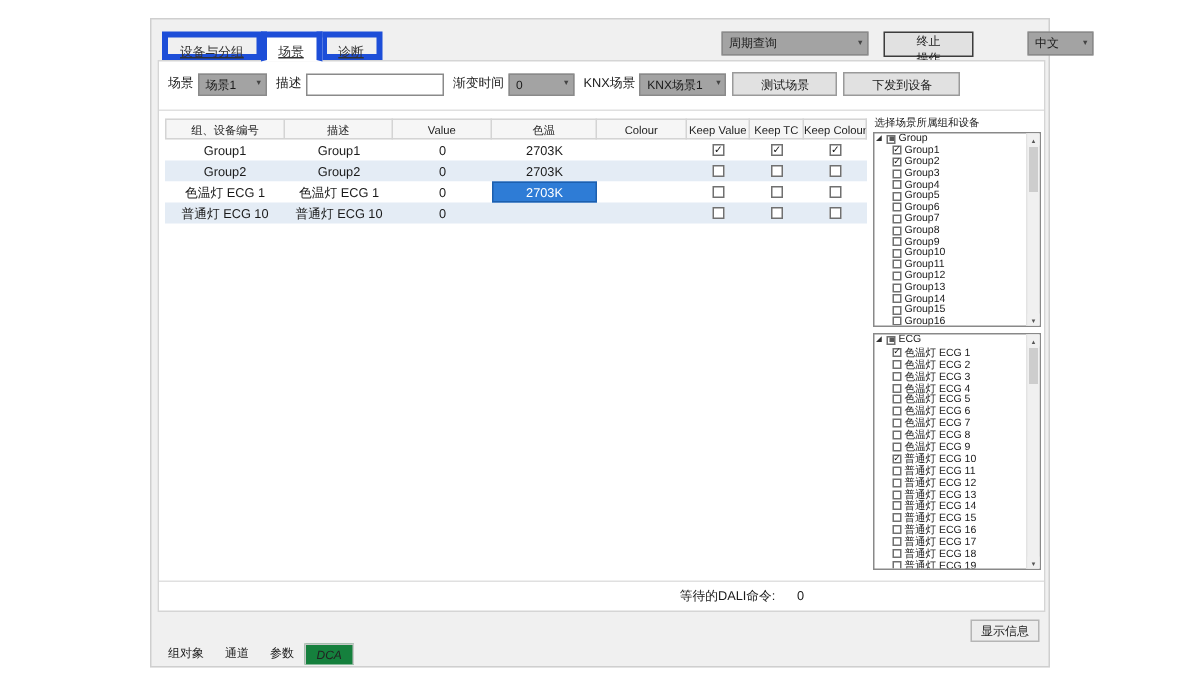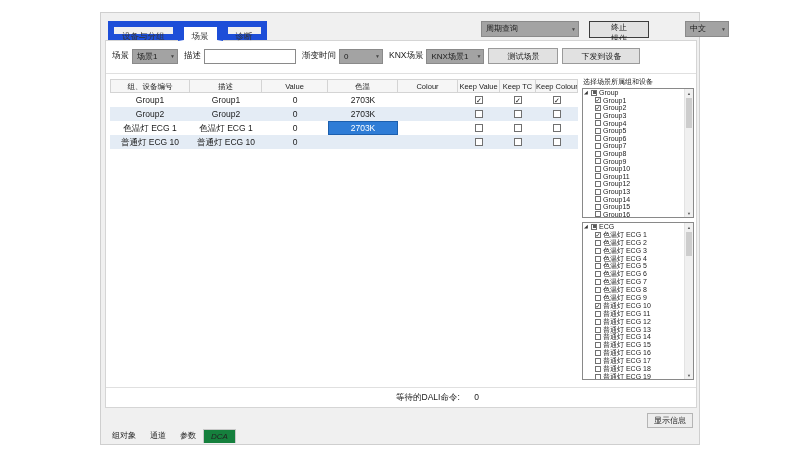--- a/index.html
+++ b/index.html
@@ -1,20 +1,20 @@
 <!DOCTYPE html>
 <html><head>
 <meta charset="utf-8">
 <style>
   *{box-sizing:border-box;margin:0;padding:0;}
   body{width:800px;height:449px;background:#ffffff;font-family:"Liberation Sans","DejaVu Sans",sans-serif;color:#1a1a1a;position:relative;overflow:hidden;}
   .window{position:absolute;left:100px;top:12px;width:600px;height:433px;background:#f0f0f0;border:1px solid #cfcfcf;font-size:9px;}
   
   .toptabs{position:absolute;left:7px;top:8px;display:flex;height:20px;z-index:3;}
-  .tab{height:19px;line-height:18px;padding:0 8px;font-size:8.5px;background:#f0f0f0;border:6px solid #1d4ed8;margin-right:-1px;color:#333;cursor:default;}
+  .tab{height:19px;line-height:18px;padding:0 8px;font-size:8.5px;background:#f0f0f0;border:4px solid #1d4ed8;margin-right:-1px;color:#333;cursor:default;text-decoration:underline;}
   .tab.active{background:#fff;height:20px;border-bottom:1px solid #fff;position:relative;z-index:4;}
   
   .combo{position:relative;background:#a3a3a3;border:1px solid #8a8a8a;height:16px;line-height:14px;font-size:8px;padding:0 11px 0 4px;white-space:nowrap;overflow:hidden;}
   .combo .arr{position:absolute;right:2px;top:50%;transform:translateY(-50%);font-size:5px;color:#444;}
   .combo.cycle{position:absolute;left:380px;top:8px;width:98px;}
   .btn{background:#e1e1e1;border:1px solid #9a9a9a;font-size:8px;height:17px;padding:0 18px;font-family:inherit;color:#1a1a1a;}
   .btn.stop{position:absolute;left:488px;top:8px;width:60px;border-color:#3c3c3c;}
   .combo.lang{position:absolute;left:584px;top:8px;width:44px;}
   
   .panel{position:absolute;left:4px;top:27px;width:592px;height:368px;background:#fff;border:1px solid #d5d5d5;}
@@ -56,21 +56,21 @@
   .titem.child{padding-left:11px;}
   .titem .tlabel{margin-left:2px;}
   .expander{font-size:5px;color:#333;width:7px;line-height:1;}
   .sbar{position:absolute;top:0;right:0;bottom:0;width:9px;background:#f0f0f0;border-left:1px solid #e3e3e3;}
   .sarrow{position:absolute;left:0;right:0;height:8px;display:flex;align-items:center;justify-content:center;font-size:4px;color:#555;background:#f0f0f0;}
   .sarrow.up{top:0;}
   .sarrow.down{bottom:0;}
   .sthumb{position:absolute;left:1px;right:1px;top:9px;height:30px;background:#cdcdcd;}
   .list-ecg .sthumb{height:24px;}
   
-  .status{position:absolute;left:290px;top:351px;width:140px;font-size:8.5px;white-space:nowrap;}
+  .status{position:absolute;left:290px;top:351px;width:140px;text-align:right;font-size:8.5px;white-space:nowrap;}
   .sval{margin-left:12px;}
   .showinfo{position:absolute;right:6px;top:400px;height:15px;font-size:8px;background:#ededed;border:1px solid #b5b5b5;padding:0 6px;font-family:inherit;color:#222;}
   .bottomtabs{position:absolute;left:4px;bottom:1px;display:flex;height:14px;}
   .btab{padding:0 7px;line-height:14px;font-size:8px;color:#222;cursor:default;}
   .btab.active{background:#15803d;border:1px solid #c8c8c8;border-bottom:none;line-height:13px;font-style:italic;}
 </style>
 </head>
 <body>
 
 <div class="window">

